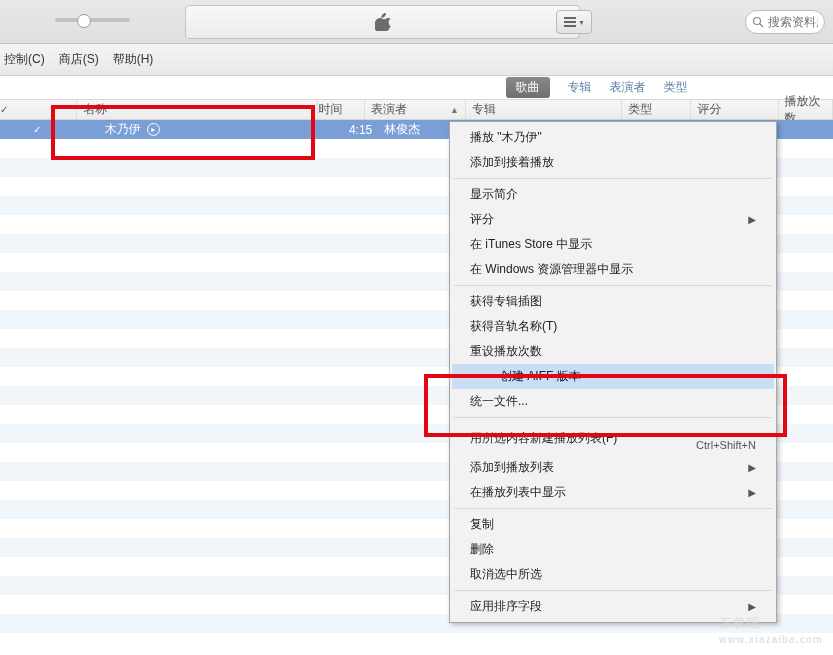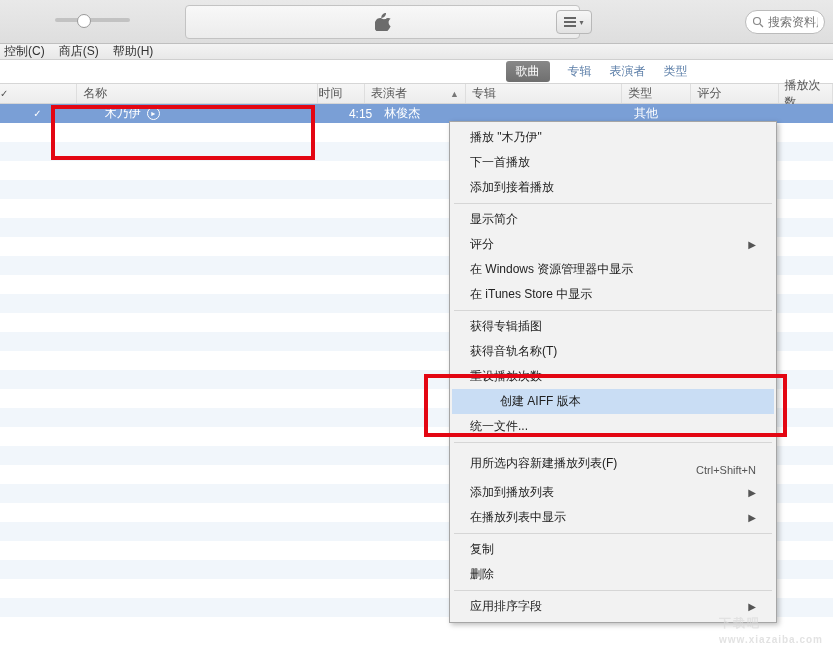--- a/index.html
+++ b/index.html
@@ -38,21 +38,21 @@
   .viewbtn .arrow { margin-left: 2px; font-size: 8px; color: #666; }
   .searchwrap {
     position: absolute; right: 8px; top: 10px; height: 24px; width: 80px;
     background: #fff; border: 1px solid #bbb; border-radius: 12px;
     display: flex; align-items: center; padding: 0 6px; overflow: hidden;
   }
   .searchwrap svg { flex: 0 0 auto; }
   .searchwrap input { border: 0; outline: 0; width: 100%; margin-left: 4px; color: #888; font-size: 12px; }
 
   .menubar {
-    height: 16px; background: linear-gradient(to bottom,#f4f4f4,#e8e8e8);
+    height: 32px; background: linear-gradient(to bottom,#f4f4f4,#e8e8e8);
     border-bottom: 1px solid #cfcfcf; display: flex; align-items: center;
     padding-left: 4px; gap: 14px; color: #333;
   }
   .menubar span { font-size: 12px; }
 
   .tabsrow {
     height: 24px; background: #fff; border-bottom: 1px solid #d6d6d6;
     display: flex; align-items: center; justify-content: center; gap: 18px;
     padding-left: 360px; 
   }
@@ -210,30 +210,29 @@
     <div class="row alt"></div>
     <div class="row"></div>
     <div class="row alt"></div>
   <div class="row"></div>
     <div class="row alt"></div>
     <div class="row"></div>
 </div>
 
 <div class="context-menu">
   <div class="mi">播放 "木乃伊"</div>
-  <div class="mi">下一首播放</div>
   <div class="mi">添加到接着播放</div>
   <div class="sep"></div>
   <div class="mi">显示简介</div>
   <div class="mi">
       <span>评分</span>
       <span class="sub">▶</span>
     </div>
+  <div class="mi">在 iTunes Store 中显示</div>
   <div class="mi">在 Windows 资源管理器中显示</div>
-  <div class="mi">在 iTunes Store 中显示</div>
   <div class="sep"></div>
   <div class="mi">获得专辑插图</div>
   <div class="mi">获得音轨名称(T)</div>
   <div class="mi">重设播放次数</div>
   <div class="mi hl">创建 AIFF 版本</div>
   <div class="mi">统一文件...</div>
   <div class="sep"></div>
   <div class="mi">
     <span>用所选内容新建播放列表(F)</span>
     <span class="shortcut">Ctrl+Shift+N</span>
@@ -242,20 +241,21 @@
       <span>添加到播放列表</span>
       <span class="sub">▶</span>
     </div>
   <div class="mi">
       <span>在播放列表中显示</span>
       <span class="sub">▶</span>
     </div>
   <div class="sep"></div>
   <div class="mi">复制</div>
   <div class="mi">删除</div>
+  <div class="mi">取消选中所选</div>
   <div class="sep"></div>
   <div class="mi">
       <span>应用排序字段</span>
       <span class="sub">▶</span>
     </div>
 </div>
 
 <div class="red-ann1"></div>
 <div class="red-ann2"></div>
 

